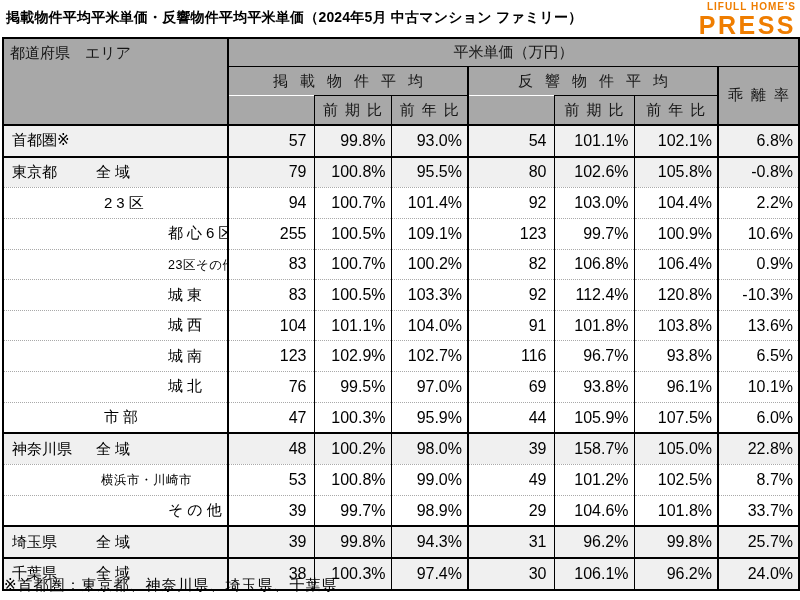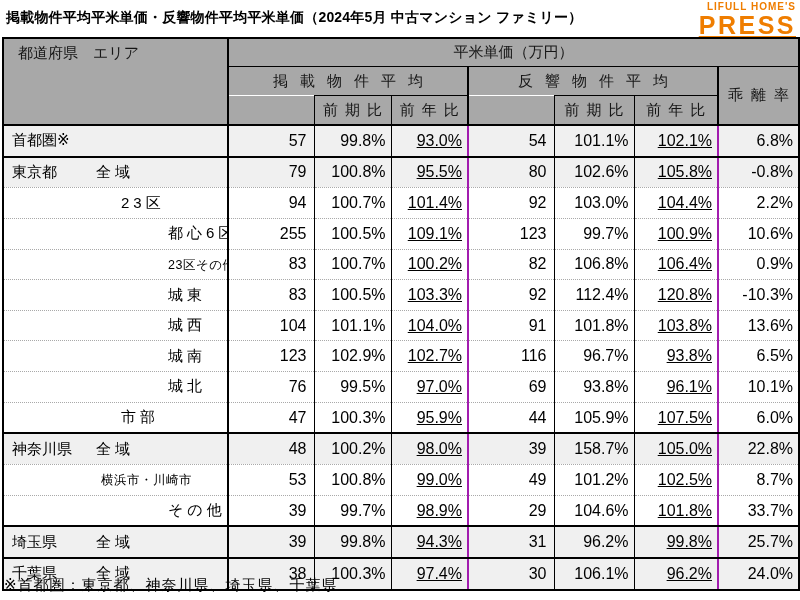--- a/index.html
+++ b/index.html
@@ -4,55 +4,55 @@
 <style>
   html,body{margin:0;padding:0;width:800px;height:600px;background:#fff;overflow:hidden;
     font-family:"Liberation Sans","DejaVu Sans",sans-serif;}
   .page{position:relative;width:800px;height:600px;}
 
   
   .title{position:absolute;left:6px;top:9px;font-size:14px;font-weight:bold;color:#000;
     letter-spacing:0.2px;white-space:nowrap;}
   .logo{position:absolute;right:4px;top:2px;text-align:right;line-height:1;}
   .logo-top{font-size:10px;font-weight:bold;letter-spacing:1px;}
-  .logo-main{font-size:25px;font-weight:900;letter-spacing:2.5px;margin-top:1px;text-decoration:underline;}
+  .logo-main{font-size:25px;font-weight:900;letter-spacing:2.5px;margin-top:1px;}
 
   
   table{position:absolute;left:2px;top:37px;width:796px;border-collapse:collapse;
     table-layout:fixed;border:2px solid #000;}
   th,td{padding:0;margin:0;overflow:hidden;white-space:nowrap;}
 
   thead th{background:var(--header-bg);font-weight:normal;font-size:15px;color:#161616;
     border:1px solid #000;text-align:center;}
   tr.h1 th{height:27px;}
   tr.h2 th{height:28px;}
   tr.h3 th{height:28px;}
-  .th-region{text-align:left;vertical-align:top;padding:5px 0 0 14px;
+  .th-region{text-align:left;vertical-align:top;padding:5px 0 0 6px;
     border-right:2px solid #000;border-bottom:2px solid #000;}
   .th-unit{border-bottom:1px solid #000;}
   .th-listed,.th-response{border-bottom:none;letter-spacing:12px;text-indent:12px;}
   .th-listed{border-right:2px solid #000;}
   .th-response{border-right:2px solid #000;}
   .th-dev{border-bottom:2px solid #000;letter-spacing:8px;text-indent:8px;margin-top:18px;}
   .th-blank{border-top:none;border-bottom:2px solid #000;border-right:1px solid #000;}
   .th-sub{border-bottom:2px solid #000;border-right:1px solid #000;letter-spacing:7px;text-indent:7px;}
   .th-sub.thickR{border-right:2px solid #000;}
 
   tbody td{height:29.65px;font-size:16px;color:#000;border-bottom:1px dotted #a9a9a9;
     border-top:none;background:#fff;}
   tr.summary td{background:var(--summary-bg);}
   tr.group-end td{border-bottom:2px solid #000;}
   td.region{border-right:2px solid #000;font-size:15px;}
   td.num{text-align:right;padding-right:7px;border-right:1px solid #000;}
   td.pct{text-align:right;padding-right:5px;border-right:1px solid #000;}
-  td.thickR{border-right:2px solid #a21caf;text-decoration:underline;}
+  td.thickR{border-right:2px solid #000000;}
   td.dev{border-right:none;}
   .pref{display:inline-block;width:84px;padding-left:8px;}
   .area{letter-spacing:4px;}
-  .area.a2{margin-left:25px;}
+  .area.a2{margin-left:8px;}
   .area.a3{margin-left:72px;}
   .area.small{font-size:12.5px;letter-spacing:0.5px;}
   .area.a2.small{margin-left:5px;}
 
   .footnote{position:absolute;left:4px;top:576px;font-size:15px;color:#000;letter-spacing:1px;}
 </style>
 </head>
 <body>
 
 <div class="page">

